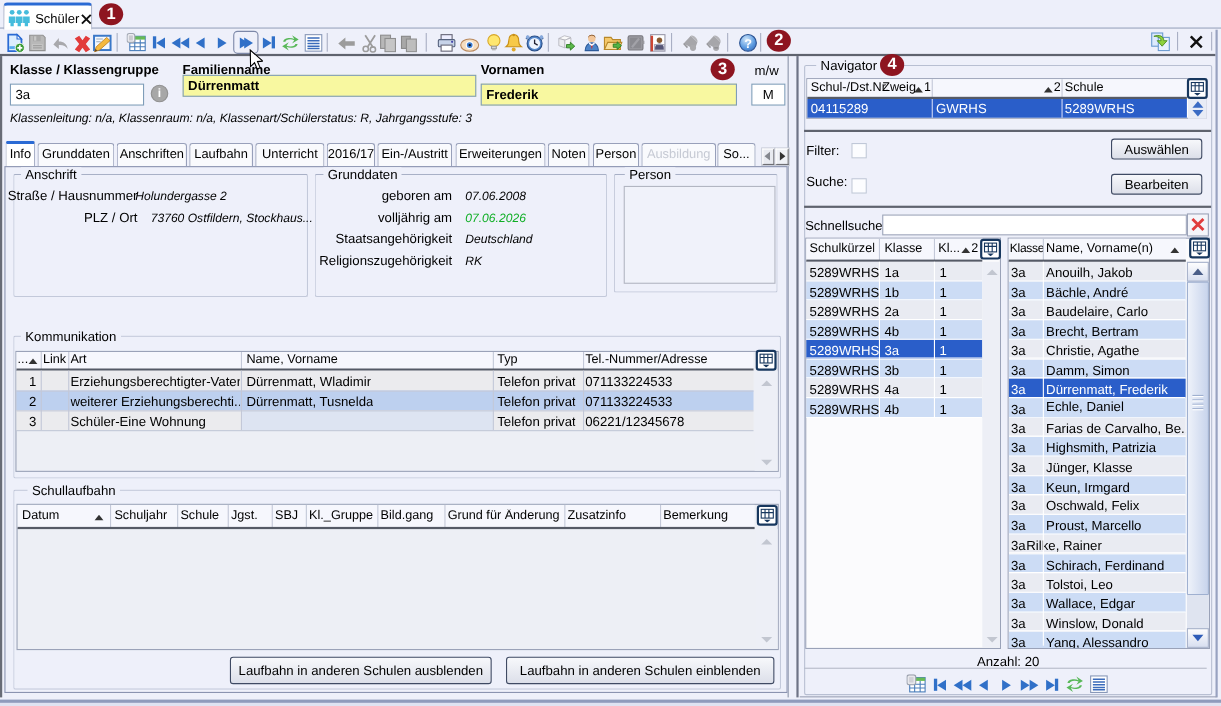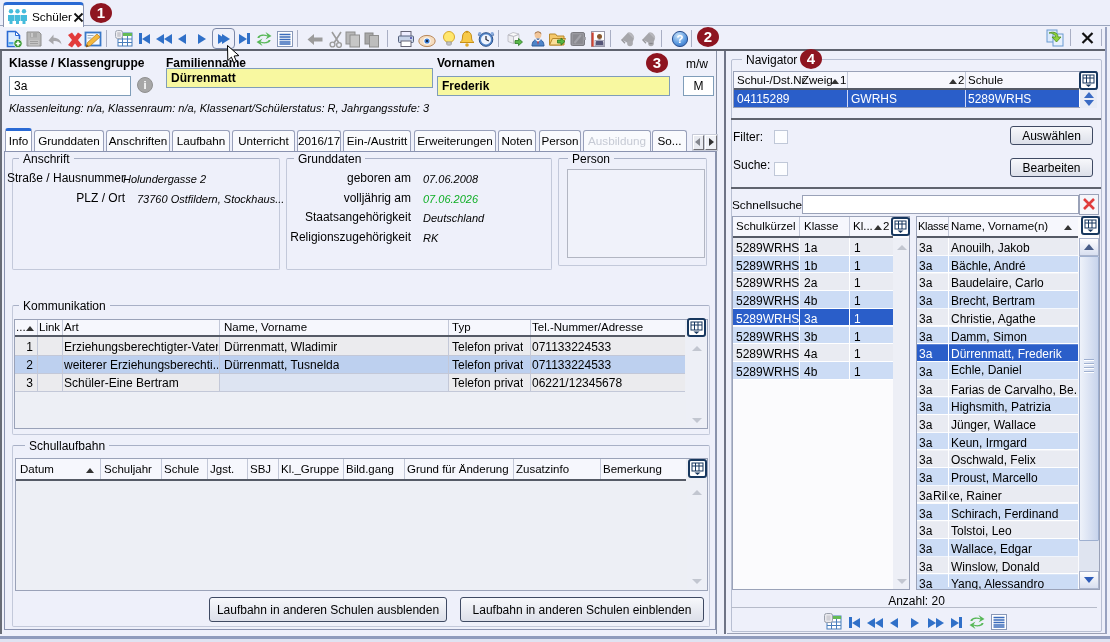--- a/index.html
+++ b/index.html
@@ -304,21 +304,21 @@
 <div class="a" style="left:15px;top:335px;width:670px;height:2px;background:#555a66"></div>
 
 <div class="row" style="left:15px;top:337px;width:670px;height:18px;background:#ebebee"></div>
 <div class="row" style="left:15px;top:355px;width:670px;height:18px;background:#bdd0ef"></div>
 <div class="row" style="left:15px;top:373px;width:670px;height:18px;background:#ebebee"></div>
 <div class="row" style="left:15px;top:340px;width:18px;text-align:right">1</div>
 <div class="row" style="left:15px;top:358px;width:18px;text-align:right">2</div>
 <div class="row" style="left:15px;top:376px;width:18px;text-align:right">3</div>
 <div class="row" style="left:64px;top:340px;width:154px">Erziehungsberechtigter-Vater</div>
 <div class="row" style="left:64px;top:358px;width:154px">weiterer Erziehungsberechti...</div>
-<div class="row" style="left:64px;top:376px;width:154px">Schüler-Eine Bertram</div>
+<div class="row" style="left:64px;top:376px;width:154px">Schüler-Eine Wohnung</div>
 <div class="row" style="left:224px;top:340px">Dürrenmatt, Wladimir</div>
 <div class="row" style="left:224px;top:358px">Dürrenmatt, Tusnelda</div>
 <div class="a" style="left:220px;top:373px;width:228px;height:18px;background:#dde4f2"></div>
 <div class="row" style="left:452px;top:340px">Telefon privat</div>
 <div class="row" style="left:452px;top:358px">Telefon privat</div>
 <div class="row" style="left:452px;top:376px">Telefon privat</div>
 <div class="row" style="left:532px;top:340px">071133224533</div>
 <div class="row" style="left:532px;top:358px">071133224533</div>
 <div class="row" style="left:532px;top:376px">06221/12345678</div>
 
@@ -561,21 +561,21 @@
     <div class="row" style="left:917px;top:379.6px;width:161px;height:17.7px;background:#e9ebf2;color:#000;box-shadow:inset 0 -1px 0 #fff;clip-path:inset(0 0 0 0)">
       <span style="position:absolute;left:2px;top:3px">3a</span>
       <span style="position:absolute;left:34px;top:3px">Farias de Carvalho, Be...</span>
     </div>
     <div class="row" style="left:917px;top:397.3px;width:161px;height:17.7px;background:#ccdcf5;color:#000;box-shadow:inset 0 -1px 0 #fff;clip-path:inset(0 0 0 0)">
       <span style="position:absolute;left:2px;top:3px">3a</span>
       <span style="position:absolute;left:34px;top:3px">Highsmith, Patrizia</span>
     </div>
     <div class="row" style="left:917px;top:415.0px;width:161px;height:17.7px;background:#e9ebf2;color:#000;box-shadow:inset 0 -1px 0 #fff;clip-path:inset(0 0 0 0)">
       <span style="position:absolute;left:2px;top:3px">3a</span>
-      <span style="position:absolute;left:34px;top:3px">Jünger, Wallace</span>
+      <span style="position:absolute;left:34px;top:3px">Jünger, Klasse</span>
     </div>
     <div class="row" style="left:917px;top:432.7px;width:161px;height:17.7px;background:#ccdcf5;color:#000;box-shadow:inset 0 -1px 0 #fff;clip-path:inset(0 0 0 0)">
       <span style="position:absolute;left:2px;top:3px">3a</span>
       <span style="position:absolute;left:34px;top:3px">Keun, Irmgard</span>
     </div>
     <div class="row" style="left:917px;top:450.4px;width:161px;height:17.7px;background:#e9ebf2;color:#000;box-shadow:inset 0 -1px 0 #fff;clip-path:inset(0 0 0 0)">
       <span style="position:absolute;left:2px;top:3px">3a</span>
       <span style="position:absolute;left:34px;top:3px">Oschwald, Felix</span>
     </div>
     <div class="row" style="left:917px;top:468.1px;width:161px;height:17.7px;background:#ccdcf5;color:#000;box-shadow:inset 0 -1px 0 #fff;clip-path:inset(0 0 0 0)">

